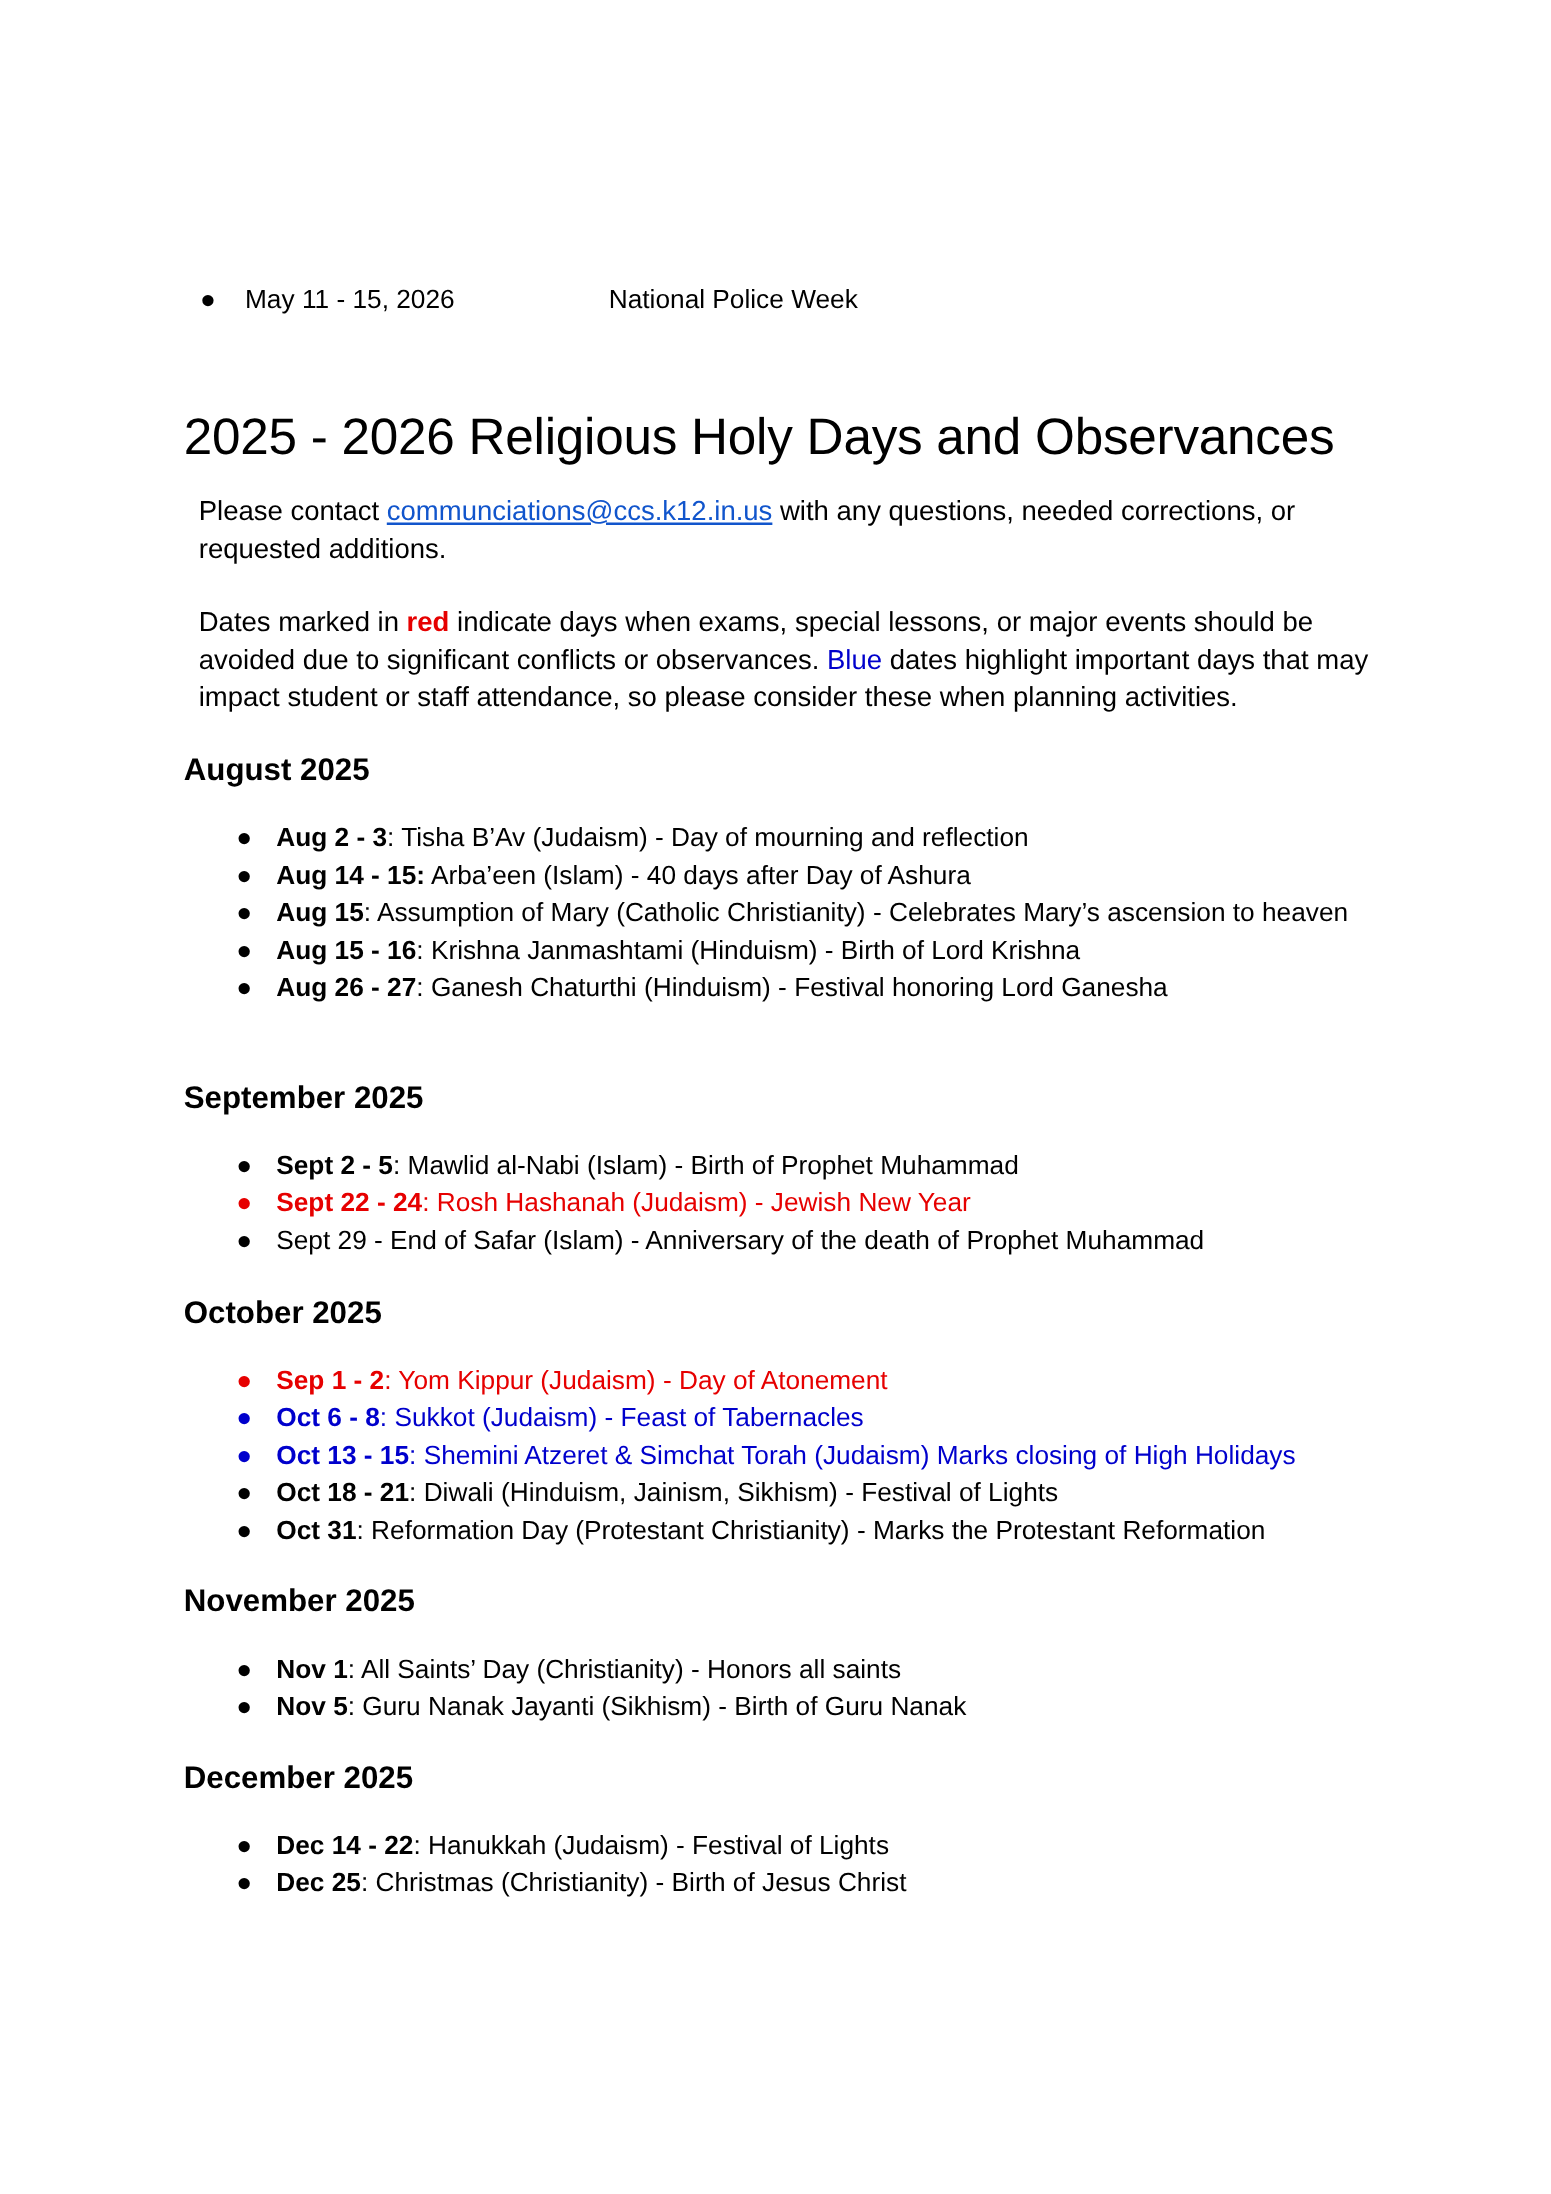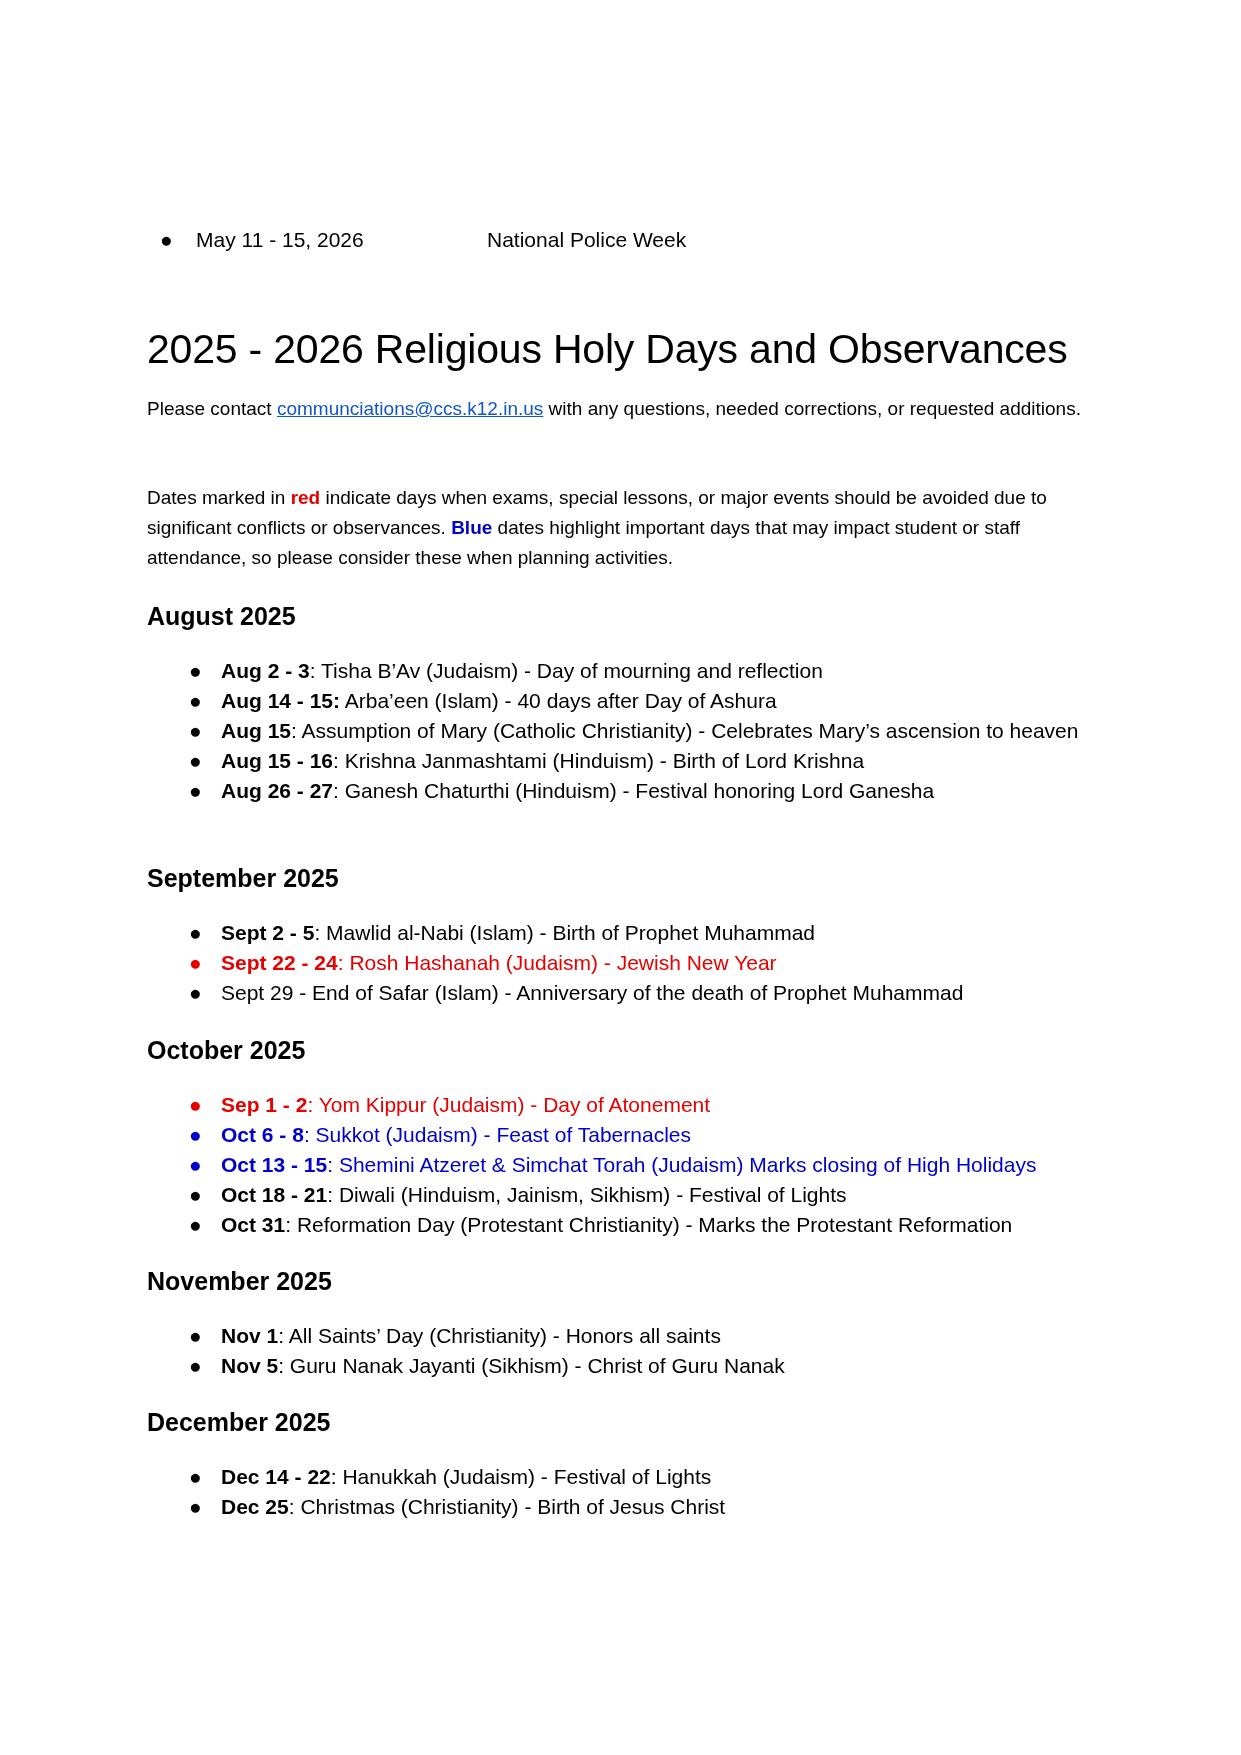--- a/index.html
+++ b/index.html
@@ -3,24 +3,24 @@
 <meta charset="utf-8">
 <style>
   html, body { margin: 0; padding: 0; background: #ffffff; }
   body { width: 1241px; height: 1755px; position: relative; overflow: hidden;
          font-family: "Liberation Sans", sans-serif; color: #000; }
   .top-item { position: absolute; top: 228px; left: 160px; font-size: 21px; display: flex; align-items: baseline; }
   .top-item .bullet { width: 36px; }
   .top-item .date { width: 100px; display: inline-block; }
   .top-item .event { position: absolute; left: 314px; white-space: nowrap; margin-left: 13px; }
   h1 { position: absolute; top: 326px; left: 147px; margin: 0; font-weight: normal; font-size: 41px; white-space: nowrap; letter-spacing: -0.2px; }
-  .para { position: absolute; left: 147px; width: 960px; font-size: 19px; line-height: 30px; margin: 0; }
+  .para { position: absolute; left: 159px; width: 960px; font-size: 22px; line-height: 30px; margin: 0; }
   .para a { color: #1155cc; text-decoration: underline; }
   .red { color: #e60000; font-weight: bold; }
-  .blue { color: #0000cc; font-weight: bold; }
+  .blue { color: #0000cc; font-weight: normal; }
   .month { position: absolute; left: 147px; font-size: 25px; font-weight: bold; margin: 0; }
   ul.items { position: absolute; left: 147px; margin: 0; padding: 0; list-style: none; width: 960px; }
   ul.items li { position: relative; padding-left: 74px; font-size: 21px; line-height: 30px; }
   ul.items li .dot { position: absolute; left: 42px; top: 0; }
   ul.items li b { font-weight: bold; }
   li.c-red { color: #e60000; }
   li.c-blue { color: #0000cc; }
 </style>
 </head>
 <body>
@@ -56,20 +56,20 @@
     <ul class="items" style="top: 1090px;">
       <li class="c-red"><span class="dot">●</span><b>Sep 1 - 2</b><span style="white-space: pre;">: </span><span>Yom Kippur (Judaism) - Day of Atonement</span></li>
       <li class="c-blue"><span class="dot">●</span><b>Oct 6 - 8</b><span style="white-space: pre;">: </span><span>Sukkot (Judaism) - Feast of Tabernacles</span></li>
       <li class="c-blue"><span class="dot">●</span><b>Oct 13 - 15</b><span style="white-space: pre;">: </span><span>Shemini Atzeret &amp; Simchat Torah (Judaism) Marks closing of High Holidays</span></li>
       <li class="c-black"><span class="dot">●</span><b>Oct 18 - 21</b><span style="white-space: pre;">: </span><span>Diwali (Hinduism, Jainism, Sikhism) - Festival of Lights</span></li>
       <li class="c-black"><span class="dot">●</span><b>Oct 31</b><span style="white-space: pre;">: </span><span>Reformation Day (Protestant Christianity) - Marks the Protestant Reformation</span></li>
     </ul>
     <h3 class="month" style="top: 1267px;">November 2025</h3>
     <ul class="items" style="top: 1321px;">
       <li class="c-black"><span class="dot">●</span><b>Nov 1</b><span style="white-space: pre;">: </span><span>All Saints’ Day (Christianity) - Honors all saints</span></li>
-      <li class="c-black"><span class="dot">●</span><b>Nov 5</b><span style="white-space: pre;">: </span><span>Guru Nanak Jayanti (Sikhism) - Christ of Guru Nanak</span></li>
+      <li class="c-black"><span class="dot">●</span><b>Nov 5</b><span style="white-space: pre;">: </span><span>Guru Nanak Jayanti (Sikhism) - Birth of Guru Nanak</span></li>
     </ul>
     <h3 class="month" style="top: 1408px;">December 2025</h3>
     <ul class="items" style="top: 1462px;">
       <li class="c-black"><span class="dot">●</span><b>Dec 14 - 22</b><span style="white-space: pre;">: </span><span>Hanukkah (Judaism) - Festival of Lights</span></li>
       <li class="c-black"><span class="dot">●</span><b>Dec 25</b><span style="white-space: pre;">: </span><span>Christmas (Christianity) - Birth of Jesus Christ</span></li>
     </ul>
   </div>
 
 </body></html>

